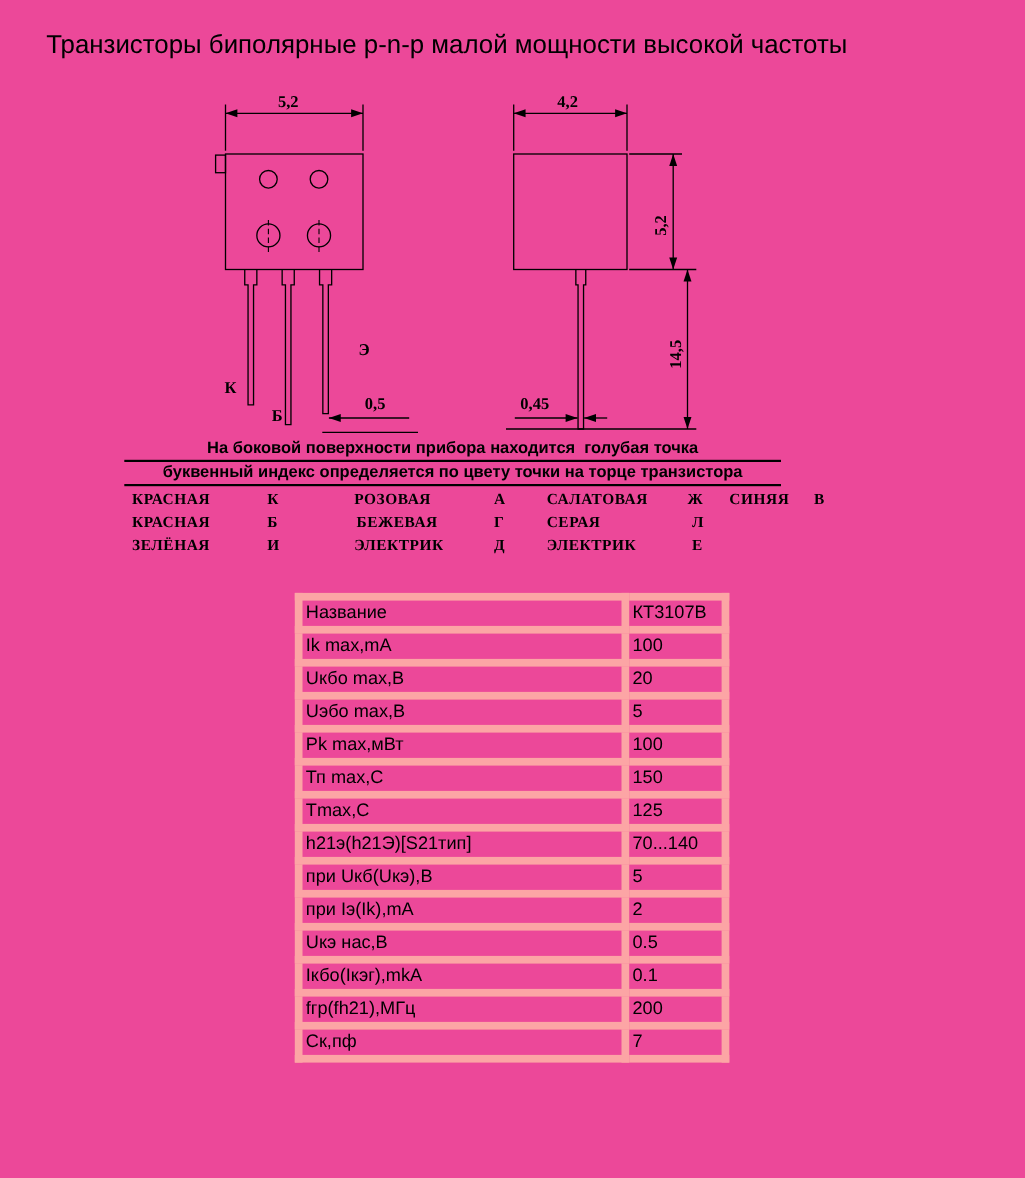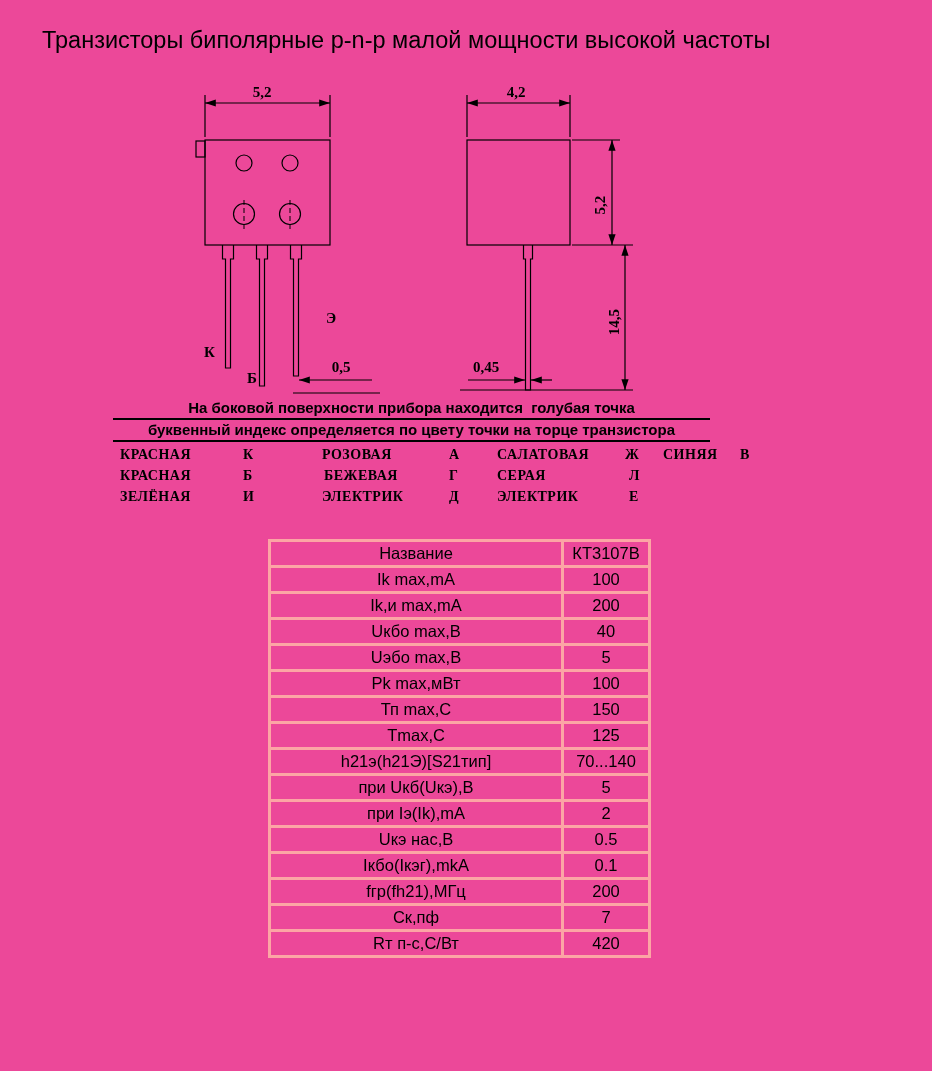--- a/index.html
+++ b/index.html
@@ -9,21 +9,21 @@
   svg.drawings{position:absolute;left:0;top:0;}
   .dimtext{font-family:"Liberation Serif",serif;font-size:15px;font-weight:bold;fill:#000;}
   .note{position:absolute;left:113px;width:597px;text-align:center;
         font-family:Liberation Sans, sans-serif;font-weight:bold;font-size:15px;white-space:pre;}
   .rule{position:absolute;left:113px;width:597px;height:2px;background:#000;}
   .cc-row{position:absolute;left:0;width:752px;height:21px;
           font-family:"Liberation Serif",serif;font-weight:bold;font-size:14px;}
   .cc-row span{position:absolute;white-space:nowrap;letter-spacing:0.5px;}
   table.params{position:absolute;left:268px;top:539px;border-collapse:collapse;
                font-family:"Liberation Sans",sans-serif;font-size:16.5px;}
-  table.params td{border:3px solid #fca5a5;height:23px;padding:0 3px;white-space:nowrap;text-align:center;}
+  table.params td{border:7px solid #fca5a5;height:23px;padding:0 3px;white-space:nowrap;}
   table.params td.n{width:284px;}
   table.params td.v{width:78px;}
 </style>
 </head>
 <body>
 
 <div class="page">
 
   <div class="title">Транзисторы биполярные p-n-p малой мощности высокой частоты</div>
 
@@ -118,26 +118,22 @@
     <tbody>
       <tr>
           <td class="n">Название</td>
           <td class="v">КТ3107В</td>
         </tr>
       <tr>
           <td class="n">Ik max,mA</td>
           <td class="v">100</td>
         </tr>
       <tr>
-          <td class="n">Ik,и max,mA</td>
-          <td class="v">200</td>
-        </tr>
-      <tr>
           <td class="n">Uкбо max,В</td>
-          <td class="v">40</td>
+          <td class="v">20</td>
         </tr>
       <tr>
           <td class="n">Uэбо max,В</td>
           <td class="v">5</td>
         </tr>
       <tr>
           <td class="n">Pk max,мВт</td>
           <td class="v">100</td>
         </tr>
       <tr>
@@ -169,20 +165,16 @@
           <td class="v">0.1</td>
         </tr>
       <tr>
           <td class="n">fгр(fh21),МГц</td>
           <td class="v">200</td>
         </tr>
       <tr>
           <td class="n">Ск,пф</td>
           <td class="v">7</td>
         </tr>
-      <tr>
-          <td class="n">Rт п-с,С/Вт</td>
-          <td class="v">420</td>
-        </tr>
     </tbody>
   </table>
 
 </div>
 
 </body></html>

